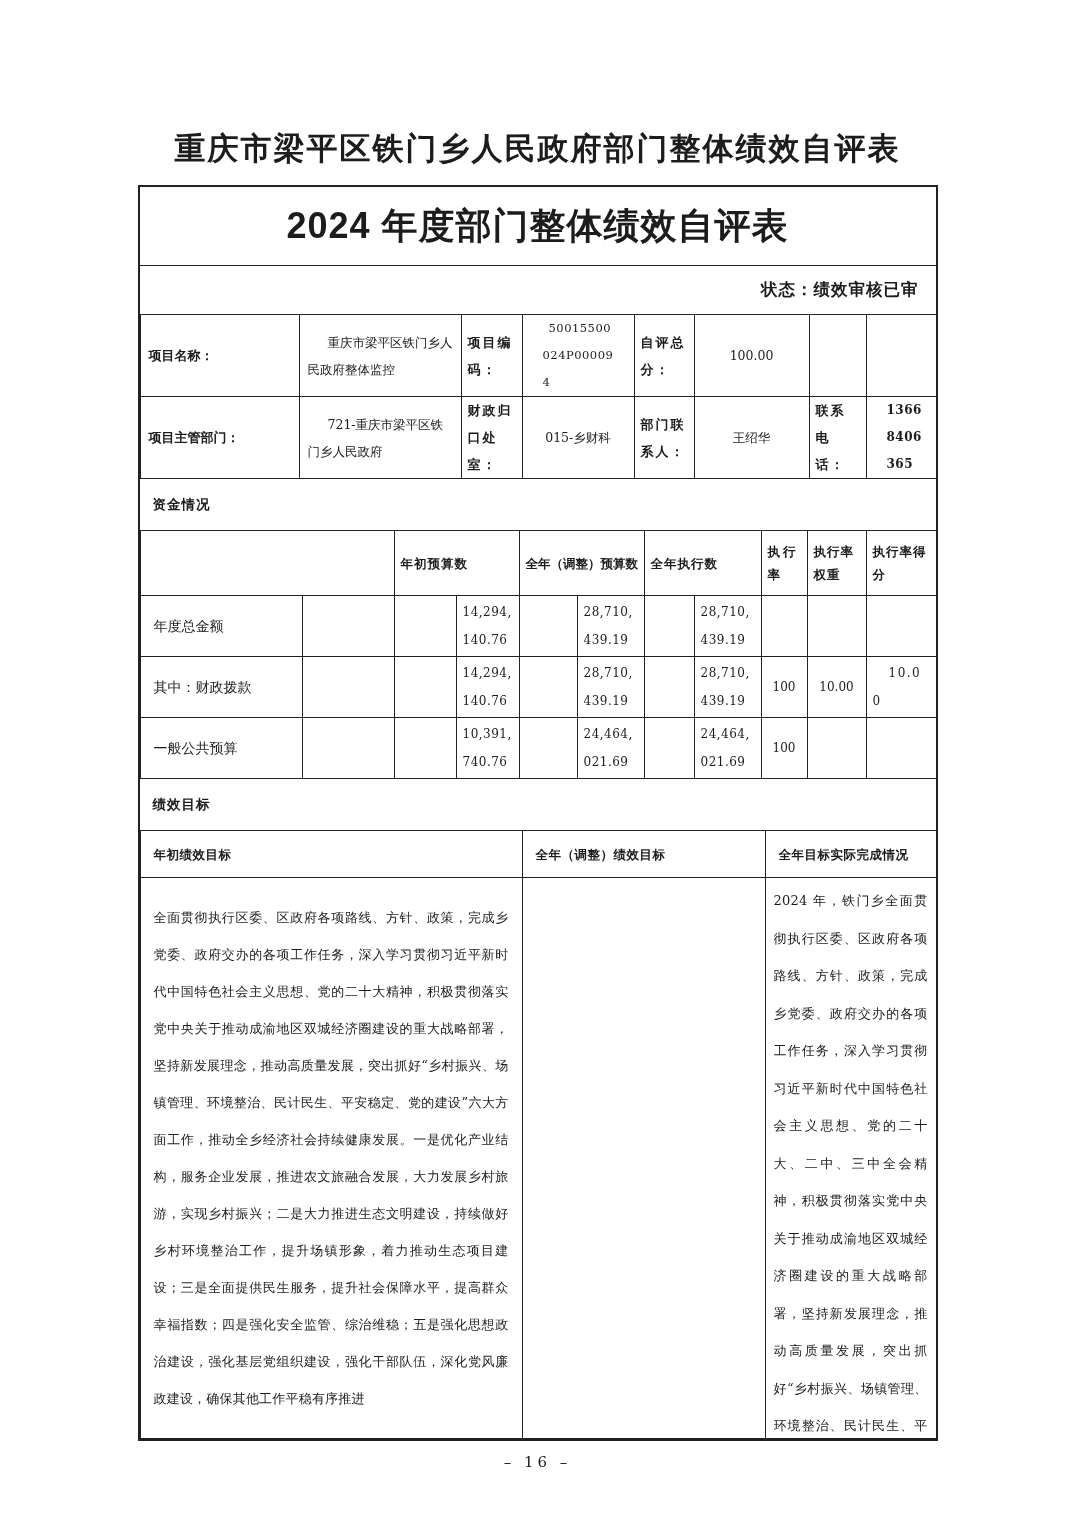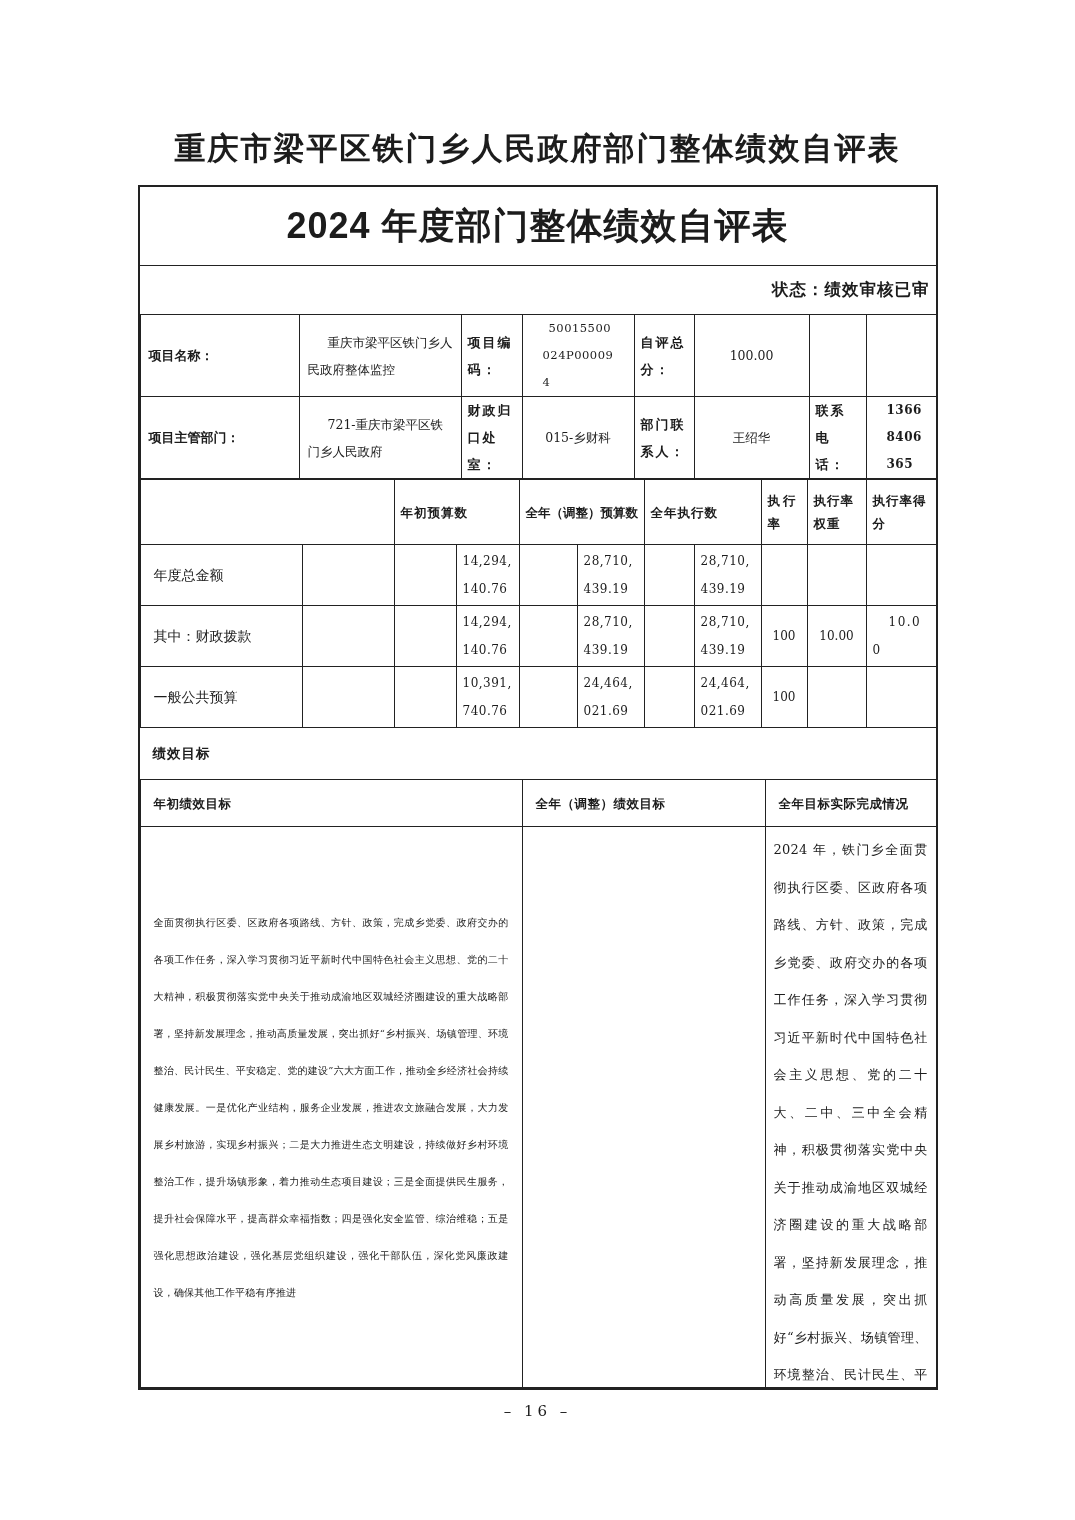--- a/index.html
+++ b/index.html
@@ -18,21 +18,21 @@
     box-sizing:content-box;
   }
   .form-title-row{
     height:78px;display:flex;align-items:center;justify-content:center;
     border-bottom:1px solid #222;
     font-family:"Liberation Sans","DejaVu Sans",sans-serif;
     font-weight:900;font-size:36px;letter-spacing:1px;
   }
   .status-row{
     height:48px;display:flex;align-items:center;justify-content:flex-end;
-    padding-right:6px;font-weight:bold;font-size:16.5px;letter-spacing:1px;
+    padding-right:17px;font-weight:bold;font-size:16.5px;letter-spacing:1px;
   }
   table{border-collapse:collapse;table-layout:fixed;width:796px;}
   td,th{
     border:1px solid #222;vertical-align:middle;
     font-size:12.5px;font-weight:normal;text-align:left;
     padding:0;line-height:27px;overflow:hidden;
   }
   
   .info-table tr:first-child td{height:55px;}
   .info-table tr:last-child td{height:58px;}
@@ -60,21 +60,21 @@
   .rate{text-align:center;font-size:12px;}
   .score-wrap{
     padding:0 12px 0 6px;text-indent:16px;word-break:break-all;
     font-size:12px;letter-spacing:1.5px;line-height:28px;
   }
   
   .goals-table th{height:46px;font-weight:bold;padding-left:13px;font-size:12.5px;letter-spacing:0.5px;}
   .goals-table td{height:560px;}
   .goal-left{vertical-align:middle;padding:0 13px;}
   .goal-left .txt{
-    text-align:justify;font-size:10px;line-height:37px;letter-spacing:0.2px;
+    text-align:justify;font-size:13px;line-height:37px;letter-spacing:0.2px;
   }
   .goal-right{vertical-align:top;padding:0 8px;}
   .goal-right .txt{
     height:554px;overflow:hidden;margin-top:4px;
     text-align:justify;font-size:13px;line-height:37.5px;letter-spacing:0.2px;
   }
   .footer{
     margin-top:12px;text-align:center;font-size:15px;letter-spacing:4px;
   }
 </style>
@@ -119,20 +119,21 @@
         <td class="lbl-narrow">财政归口处室：</td>
         <td class="val-center">015-乡财科</td>
         <td class="lbl-narrow">部门联系人：</td>
         <td class="val-center">王绍华</td>
         <td class="lbl-narrow">联系电话：</td>
         <td class="val-phone">13668406365</td>
       </tr>
     </tbody>
       </table>
 
+    <div class="band">资金情况</div>
 
     <table class="funds-table">
       <colgroup>
         <col style="width:162px">
           <col style="width:92px">
           <col style="width:62px">
           <col style="width:63px">
         <col style="width:58px">
           <col style="width:67px">
           <col style="width:50px">

